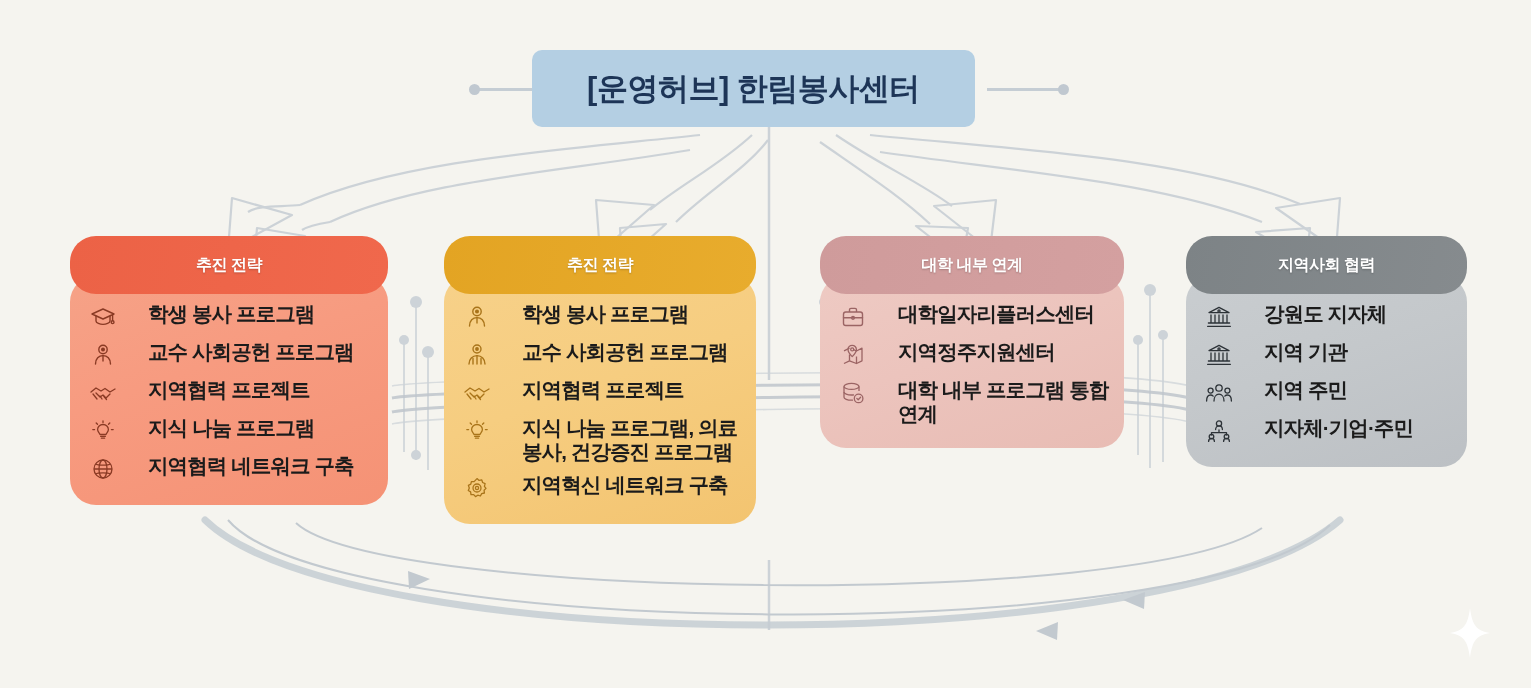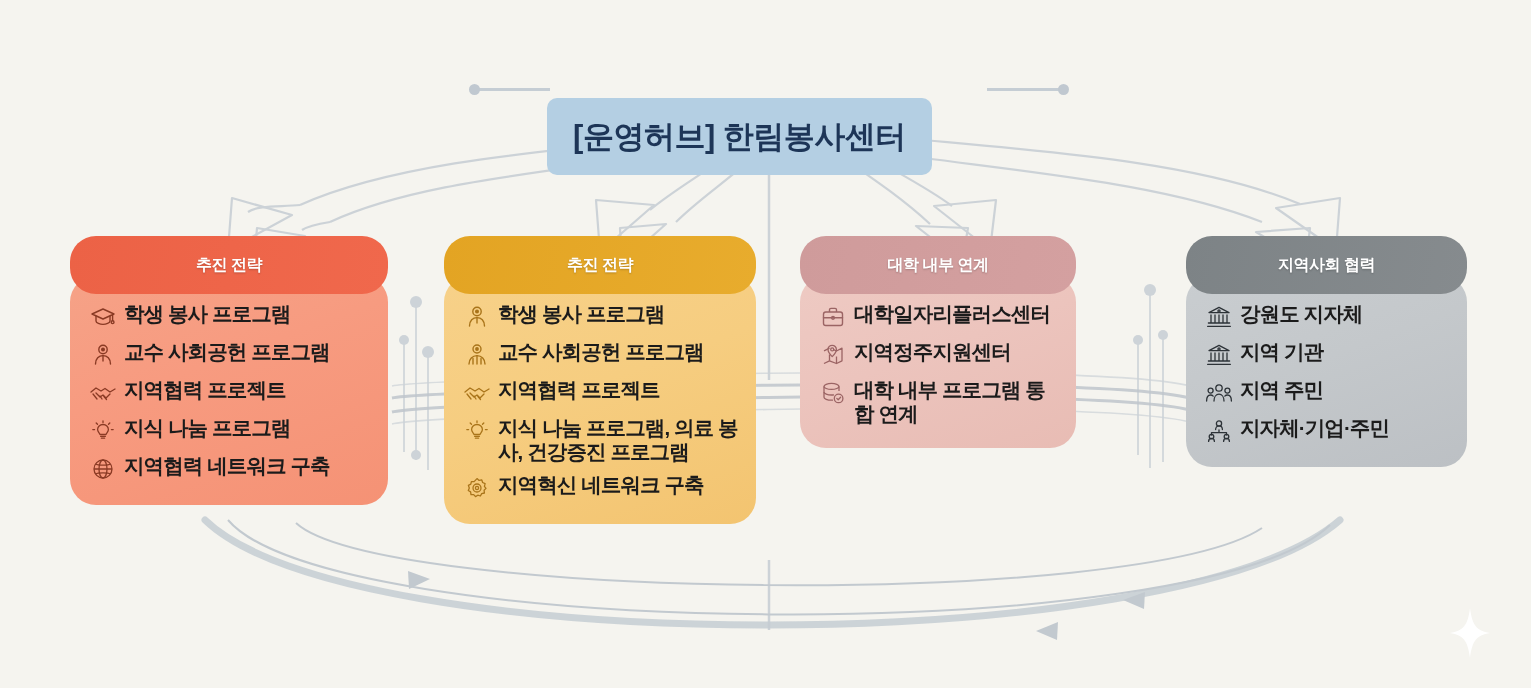--- a/index.html
+++ b/index.html
@@ -18,27 +18,26 @@
     position: absolute; left: 0; top: 0;
     width: 1531px; height: 688px;
     pointer-events: none;
   }
   #deco-svg { z-index: 1; }
   #bg-svg { z-index: 0; }
 
   
   #hub {
     position: absolute;
-    left: 547px; top: 50px;
-    width: 385px; height: 77px;
+    left: 532px; top: 50px;
+    width: 443px; height: 77px;
     background: #b4cfe3;
     border-radius: 10px;
     display: flex; align-items: center; justify-content: center;
     z-index: 5;
-    margin-top: 48px;
   }
   #hub-title {
     font-size: 31px;
     font-weight: bold;
     color: #1d3557;
     letter-spacing: -0.5px;
     white-space: nowrap;
   }
   .hub-stem {
     position: absolute;
@@ -78,20 +77,21 @@
     margin-top: -18px;
     padding: 26px 14px 22px 16px;
     border-radius: 26px;
     z-index: 1;
     min-height: 100px;
   }
   .row {
     display: flex;
     align-items: flex-start;
     margin-bottom: 9px;
+    gap: 24px;
   }
   .row:last-child { margin-bottom: 0; }
   .row-icon {
     flex: 0 0 34px;
     width: 34px; height: 28px;
     display: flex; align-items: center; justify-content: center;
     margin-right: 4px;
     margin-top: 1px;
   }
   .row-icon svg { display: block; }
@@ -107,21 +107,21 @@
   #card-strategy-1 { left: 70px; top: 236px; width: 318px; }
   #card-strategy-1 .card-head { background: linear-gradient(100deg,#ec6246 0%, #f0684c 100%); }
   #card-strategy-1 .card-body { background: linear-gradient(160deg,#f6a287 0%,#f79b80 40%,#f59275 100%); }
 
   
   #card-strategy-2 { left: 444px; top: 236px; width: 312px; }
   #card-strategy-2 .card-head { background: linear-gradient(100deg,#e3a423 0%, #e8ac2d 100%); }
   #card-strategy-2 .card-body { background: linear-gradient(160deg,#f7d189 0%,#f6cd80 45%,#f3c470 100%); }
 
   
-  #card-university { left: 800px; top: 236px; width: 276px; }
+  #card-university { left: 820px; top: 236px; width: 304px; }
   #card-university .card-head { background: linear-gradient(100deg,#cf9b9b 0%, #d4a0a0 100%); }
   #card-university .card-body { background: linear-gradient(160deg,#eecac3 0%,#ecc4bd 45%,#e8bcb4 100%); }
 
   
   #card-community { left: 1186px; top: 236px; width: 281px; }
   #card-community .card-head { background: linear-gradient(100deg,#7d8386 0%, #868b8e 100%); }
   #card-community .card-body { background: linear-gradient(160deg,#c9cdd0 0%,#c4c8cb 45%,#bcc0c4 100%); }
 
   
   #sparkle {

